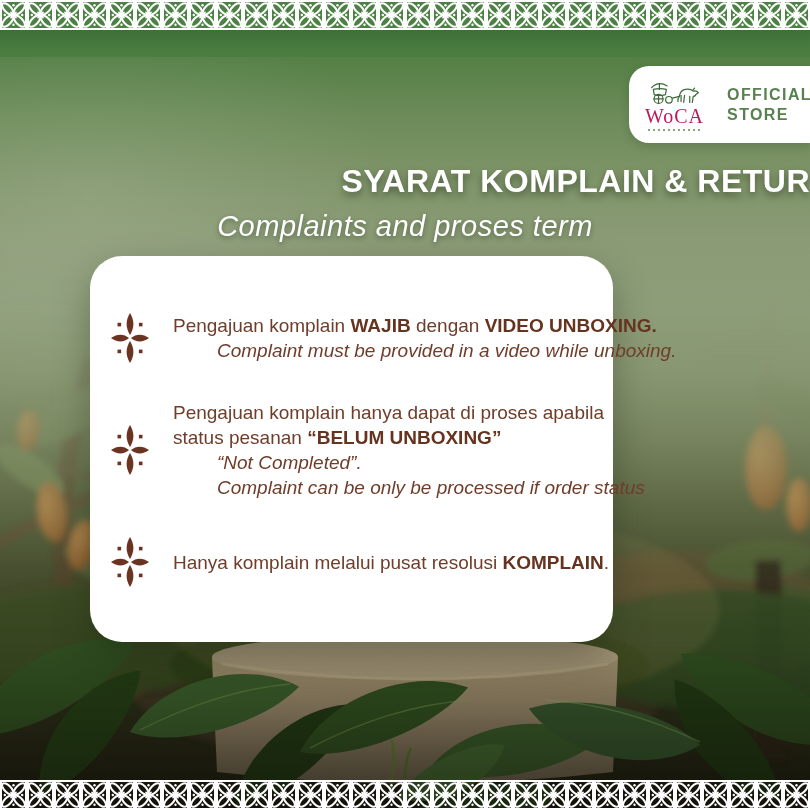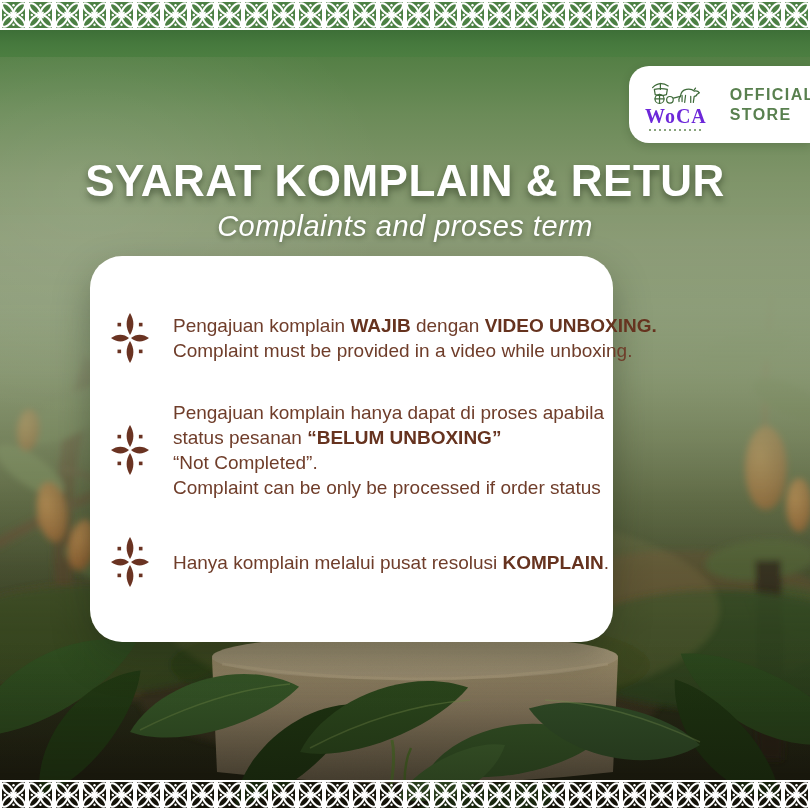--- a/index.html
+++ b/index.html
@@ -33,46 +33,46 @@
   .band{position:absolute;left:0;top:30px;width:810px;height:27px;z-index:3;
     background:linear-gradient(180deg,#3d6f37 0%,#477a3e 55%,#4c7e41 100%);}
   .badge{
     position:absolute;right:0;top:66px;width:181px;height:77px;z-index:6;
     background:#ffffff;border-radius:20px 0 0 20px;
     display:flex;align-items:center;padding-left:16px;box-sizing:border-box;
     box-shadow:0 3px 10px rgba(20,40,15,0.18);
   }
   .logo-col{display:flex;flex-direction:column;align-items:center;width:62px;}
   .logo-col svg{display:block;}
-  .logo-text{font-family:"Liberation Serif",serif;font-size:20px;font-weight:700;
-    letter-spacing:1px;color:#6d28d9;line-height:20px;margin-top:1px;}
+  .logo-text{font-family:"Liberation Serif",serif;font-size:20px;font-weight:400;
+    letter-spacing:1px;color:#be185d;line-height:20px;margin-top:1px;}
   .logo-rule{width:54px;height:2px;margin-top:3px;
     background:repeating-linear-gradient(90deg,#8aa37e 0 2px,rgba(0,0,0,0) 2px 5px);}
   .badge-sep{width:2px;height:46px;background:#c3cdb9;margin:0 11px 0 12px;}
   .store-col{display:flex;flex-direction:column;}
   .store-col div{font-size:16px;font-weight:600;letter-spacing:1.4px;
     color:#59804f;line-height:20px;}
   .header{position:absolute;left:0;top:156px;width:810px;text-align:center;z-index:5;}
-  .title{margin:0;font-size:44px;line-height:50px;font-weight:800;color:#ffffff;
-    letter-spacing:0.5px;text-shadow:0 4px 7px rgba(25,40,18,0.50);}
+  .title{margin:0;font-size:32px;line-height:50px;font-weight:800;color:#ffffff;
+    letter-spacing:0.5px;text-shadow:0 4px 7px rgba(25,40,18,0.50);text-align:right;}
   .subtitle{font-size:29px;line-height:34px;font-style:italic;color:#ffffff;
     letter-spacing:0.5px;margin-top:3px;text-shadow:0 2px 5px rgba(25,40,18,0.45);}
   .card{
     position:absolute;left:90px;top:256px;width:523px;height:386px;z-index:5;
     background:#ffffff;border-radius:32px;box-sizing:border-box;
     padding:56px 30px 0 20px;
     box-shadow:0 16px 36px rgba(24,32,16,0.35);
   }
   #terms-list{display:flex;flex-direction:column;gap:36px;}
   .term{display:flex;align-items:center;gap:23px;}
   .flower{flex:0 0 40px;display:block;}
   .term-text{color:#6f3d2a;font-size:19px;line-height:25px;}
   .term-text .id-line{white-space:nowrap;}
   .term-text .id-line strong{font-weight:700;color:#66331f;}
-  .term-text .en-line{white-space:nowrap;}
+  .term-text .en-line{white-space:nowrap;font-style:italic;margin-left:44px;}
 </style>
 </head>
 <body>
 
 <div class="stage">
 
   <svg class="scene" width="810" height="810" viewBox="0 0 810 810">
     <defs>
       <linearGradient id="bgG" x1="0" y1="0" x2="0" y2="1">
         <stop offset="0" stop-color="#7a8a62"></stop>

